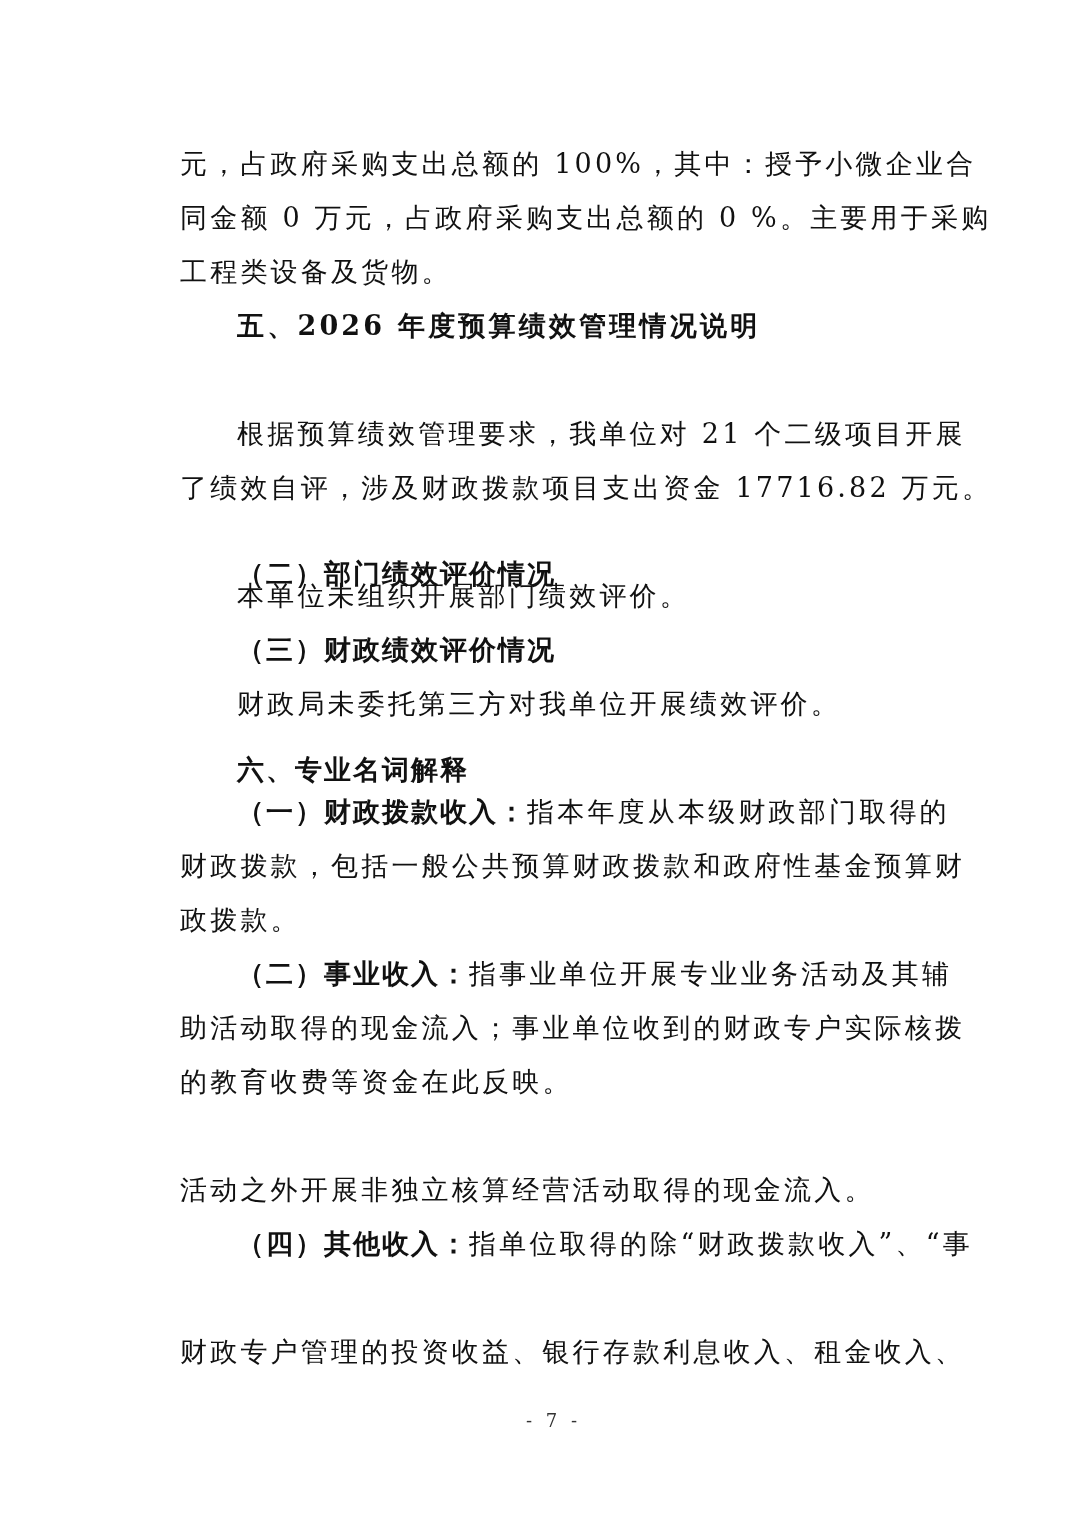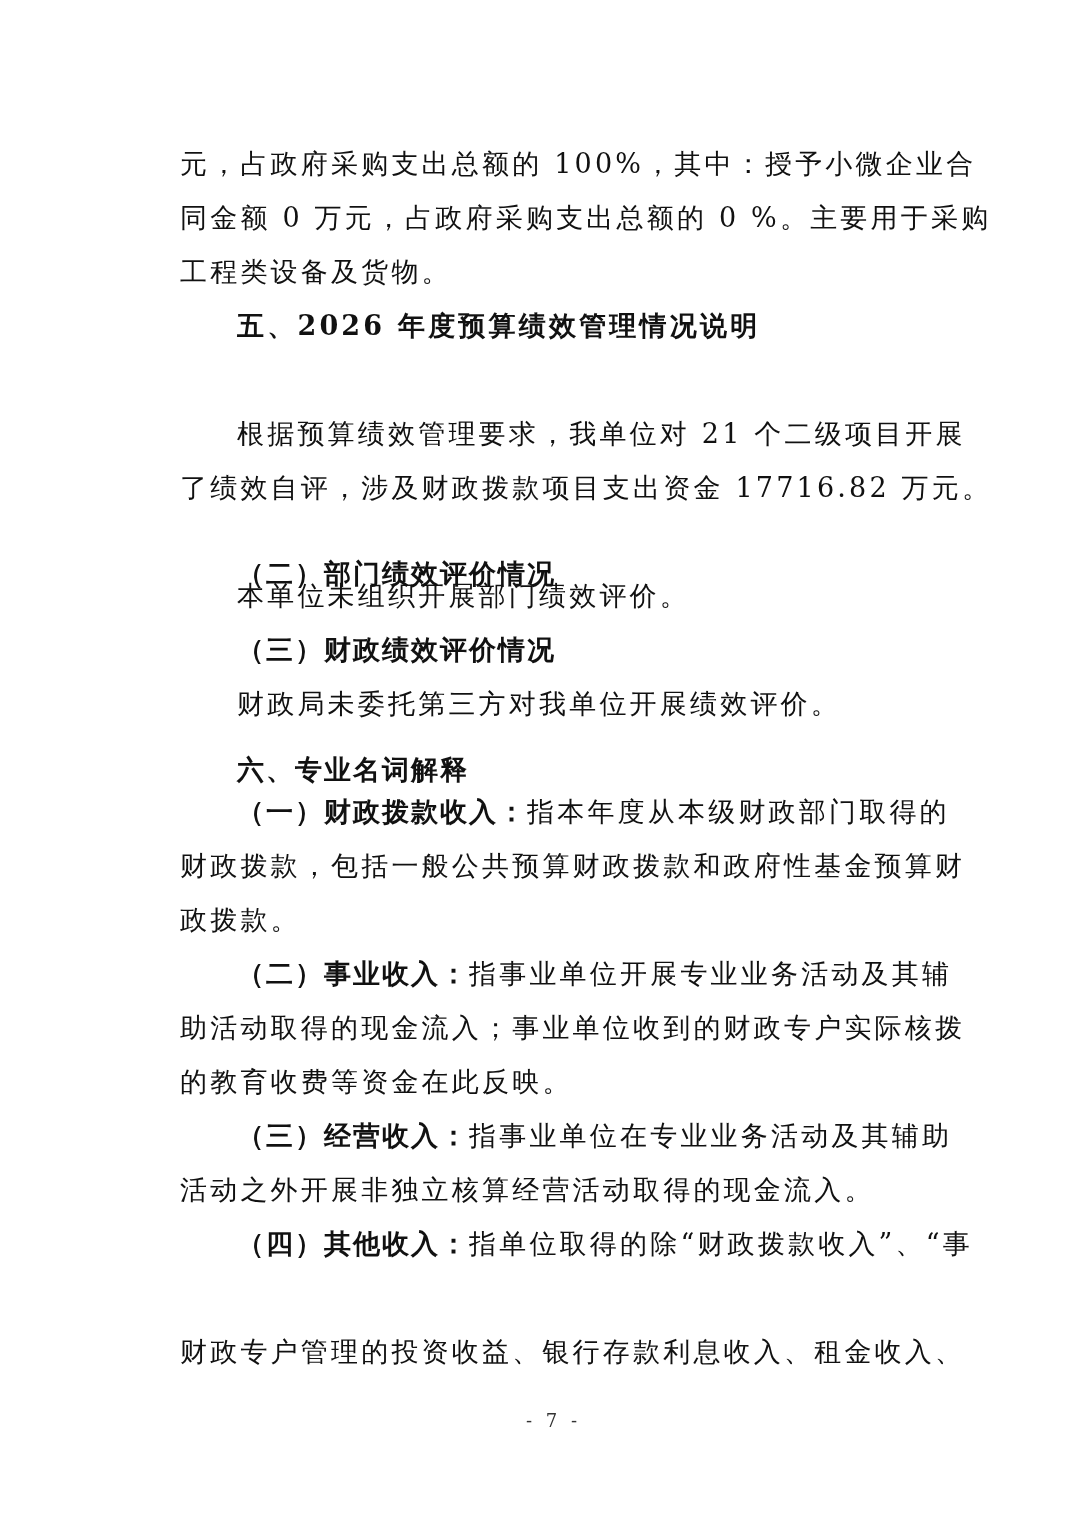--- a/index.html
+++ b/index.html
@@ -71,23 +71,20 @@
   </div>
   <div class="line" style="top:848px;">财政拨款，包括一般公共预算财政拨款和政府性基金预算财</div>
   <div class="line" style="top:902px;text-align:center;">政拨款。</div>
 
   <div class="line indent" style="top:956px;">
     <span class="bold">（二）事业收入：</span><span>指事业单位开展专业业务活动及其辅</span>
   </div>
   <div class="line" style="top:1010px;">助活动取得的现金流入；事业单位收到的财政专户实际核拨</div>
   <div class="line" style="top:1064px;">的教育收费等资金在此反映。</div>
 
-  <div class="line indent" style="top:1118px;">
-    <span class="bold">（三）经营收入：</span><span>指事业单位在专业业务活动及其辅助</span>
-  </div>
   <div class="line" style="top:1172px;">活动之外开展非独立核算经营活动取得的现金流入。</div>
 
   <div class="line indent" style="top:1226px;">
     <span class="bold">（四）其他收入：</span><span>指单位取得的除“财政拨款收入”、“事</span>
   </div>
   <div class="line" style="top:1334px;">财政专户管理的投资收益、银行存款利息收入、租金收入、</div>
 
   <div class="page-number">- 7 -</div>
 </div>
 

